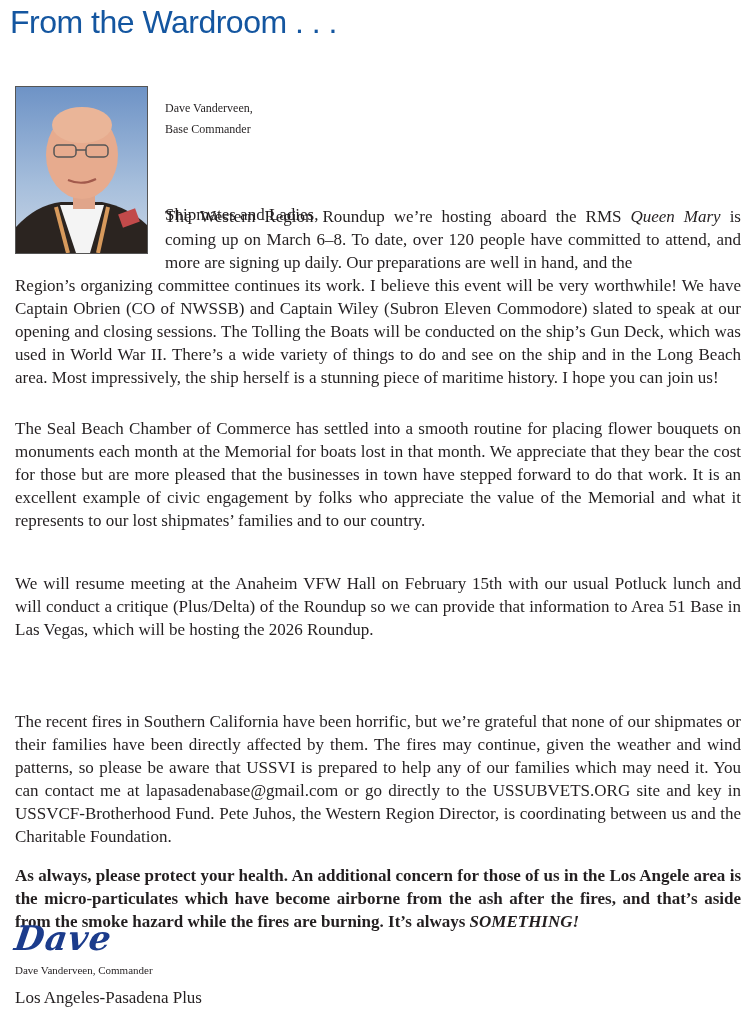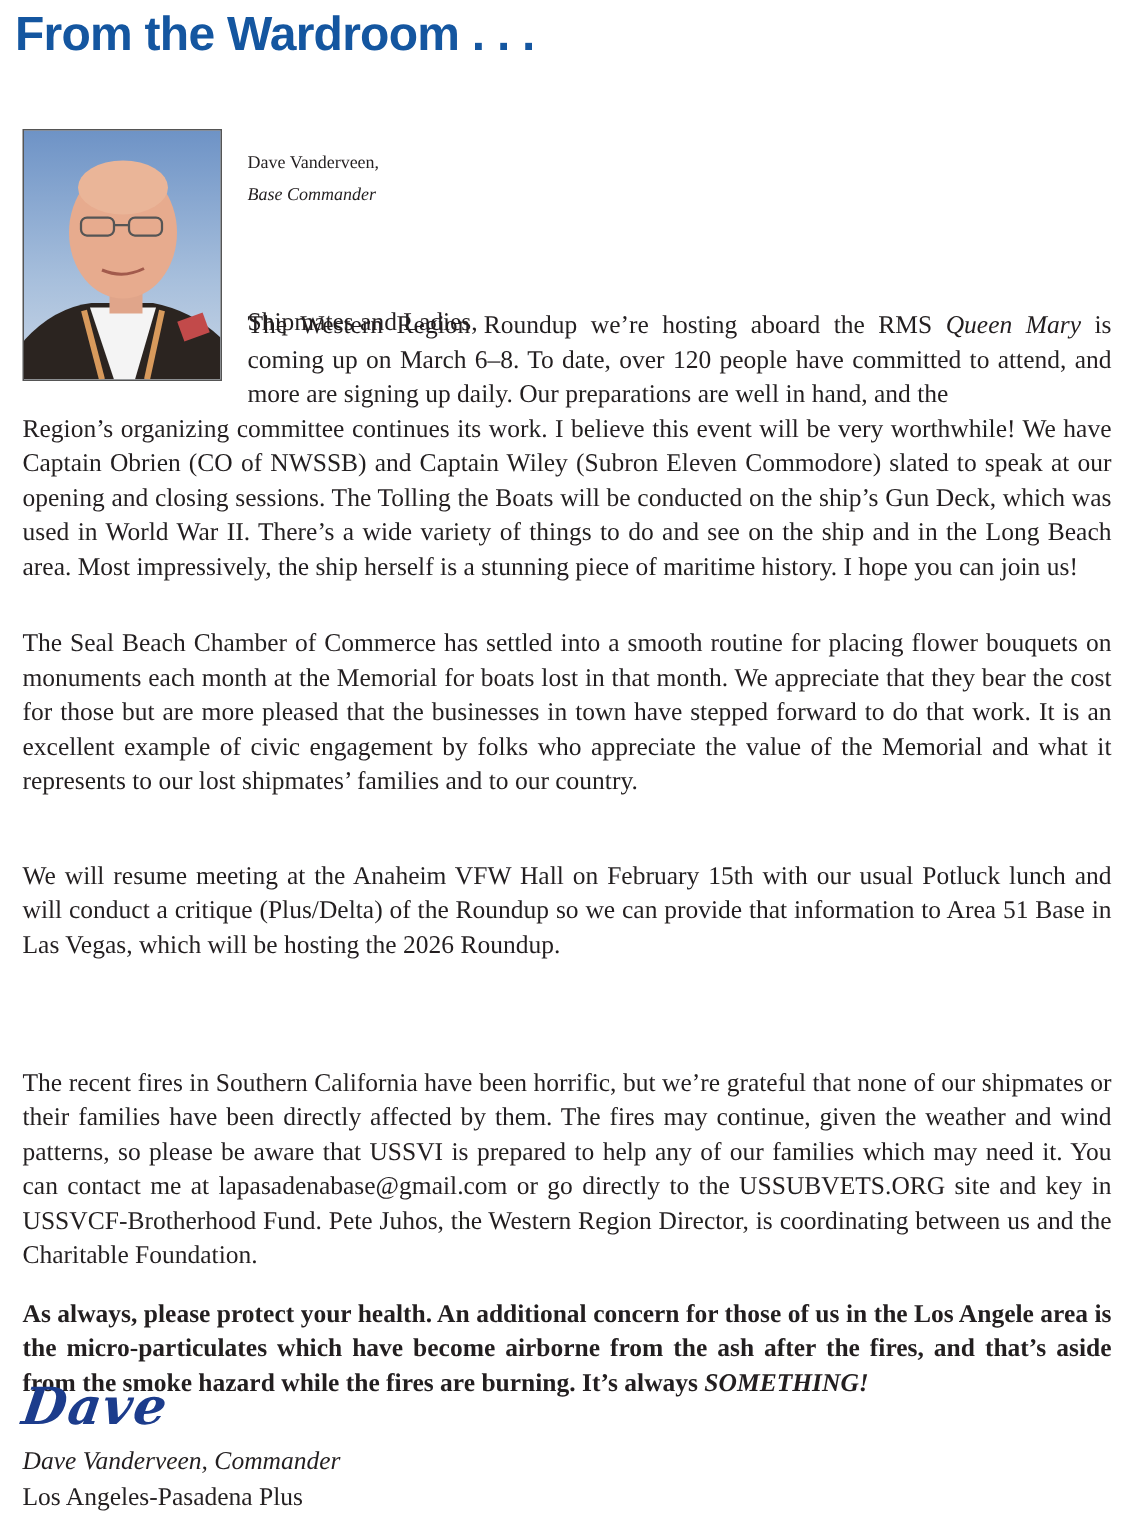--- a/index.html
+++ b/index.html
@@ -1,39 +1,39 @@
 <!DOCTYPE html>
 <html><head>
 <meta charset="utf-8">
 <style>
   html, body { margin:0; padding:0; background:#ffffff; }
   body { width:754px; height:1023px; position:relative; overflow:hidden;
          font-family:"Liberation Serif","DejaVu Serif",serif; color:#231f20; }
   .title { position:absolute; left:10px; top:4px; margin:0;
            font-family:"Liberation Sans","DejaVu Sans",sans-serif;
-           font-weight:bold; font-size:32px; color:#1456a0; letter-spacing:-0.5px; }
+           font-weight:normal; font-size:32px; color:#1456a0; letter-spacing:-0.5px; }
   .photo { position:absolute; left:15px; top:86px; width:131px; height:166px;
            border:1px solid #555; overflow:hidden;
            background:linear-gradient(180deg,#6e93c6 0%,#a7bfdc 60%,#c9d6e6 100%); }
   .photo svg { display:block; }
   .byline { position:absolute; left:165px; top:98px; font-size:12px; line-height:21px; }
-  .byline .role { font-style:italic; }
+  .byline .role { }
   .salutation { position:absolute; left:165px; top:168px; font-size:17px;margin-top:37px; }
   .p { position:absolute; left:15px; width:726px; margin:0;
        font-size:17px; line-height:23px; text-align:justify; }
   .p1 { top:205px; }
   .p1 .indent-lines { display:block; padding-left:150px; }
   .p2 { top:417px; }
   .p3 { top:572px; }
   .p4 { top:710px; }
   .p5 { top:864px;font-weight:bold; }
   .sig { position:absolute; left:15px; top:918px;
          font-family:"DejaVu Serif",serif; font-style:italic; font-weight:bold;
          font-size:34px; color:#1c3c8c; letter-spacing:1px; transform:skewX(-8deg); }
-  .signer-name { position:absolute; left:15px; top:964px; font-size:17px; font-style:italic; }
+  .signer-name { position:absolute; left:15px; top:964px; font-size:11px; }
   .signer-base { position:absolute; left:15px; top:988px; font-size:17px; }
   i { font-style:italic; }
 </style>
 </head>
 <body>
 
 <h1 class="title">From the Wardroom . . .</h1>
 
 <div class="photo">
   <svg width="131" height="166" viewBox="0 0 131 166">

